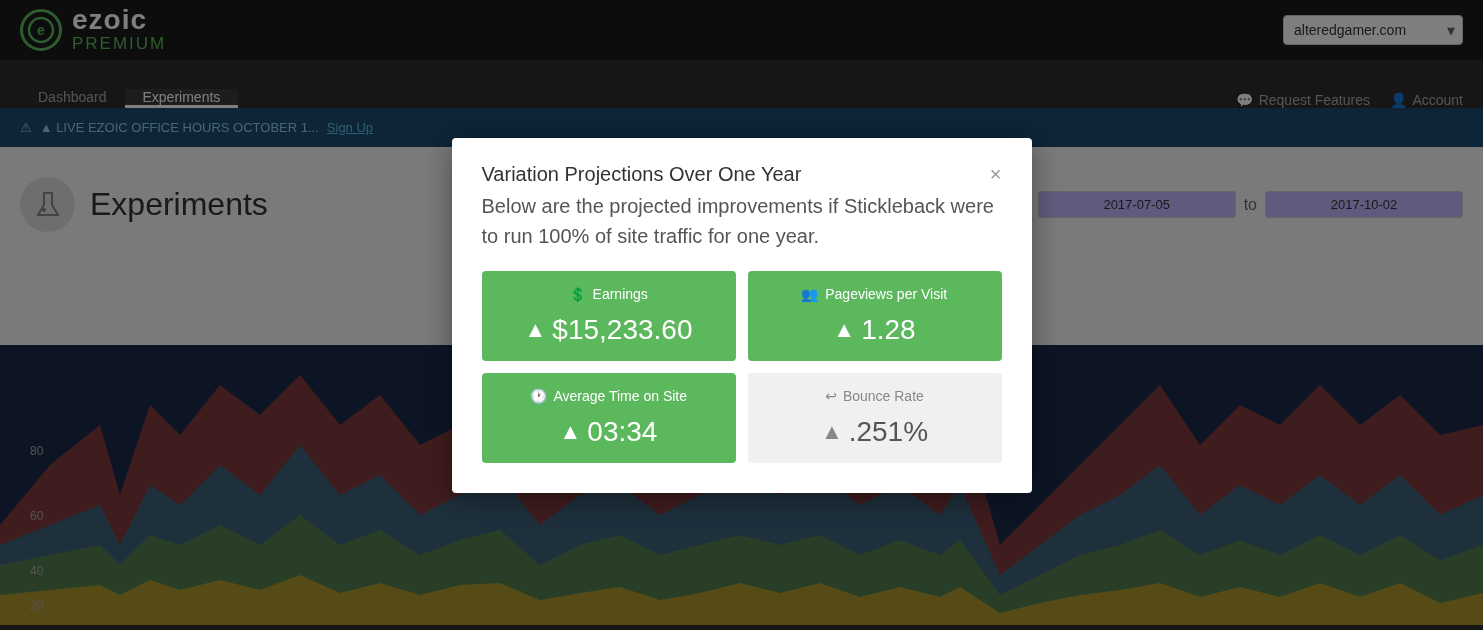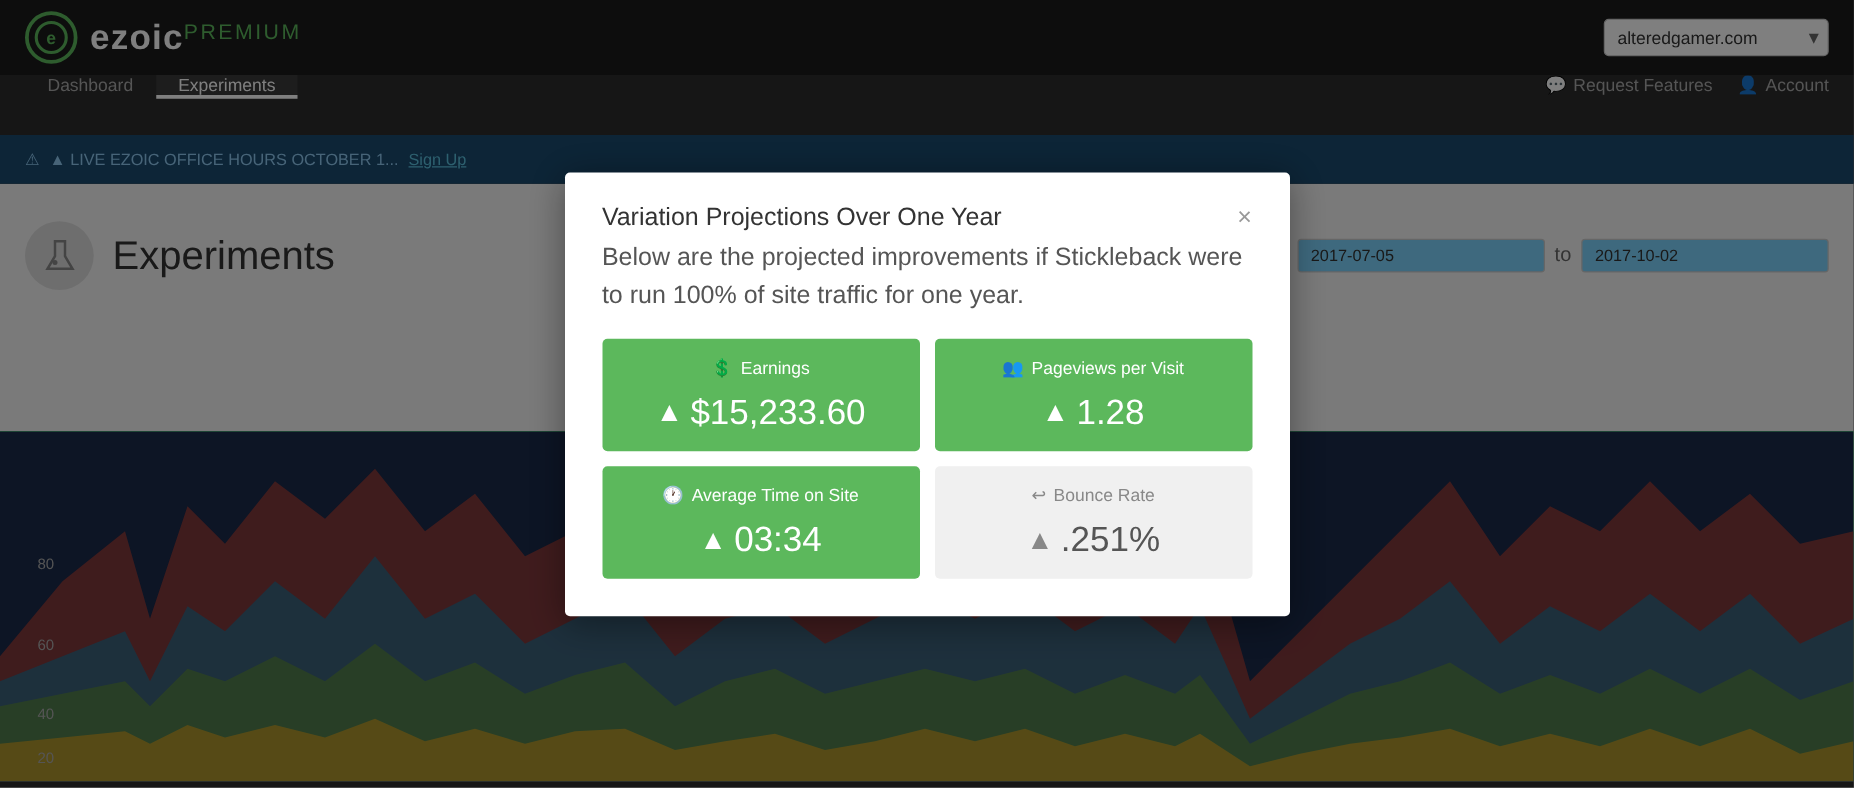--- a/index.html
+++ b/index.html
@@ -27,21 +27,21 @@
       border: 3px solid #5cb85c;
       display: flex;
       align-items: center;
       justify-content: center;
       color: #5cb85c;
       font-weight: bold;
       font-size: 18px;
     }
     .logo-text {
       display: flex;
-      flex-direction: row;
+      flex-direction: column;
     }
     .logo-main {
       color: white;
       font-size: 28px;
       font-weight: bold;
       letter-spacing: 1px;
       line-height: 1;
     }
     .logo-premium {
       color: #5cb85c;
@@ -80,21 +80,21 @@
       transform: translateY(-50%);
       color: #666;
       pointer-events: none;
     }
 
     
     .sub-nav {
       background: #2d2d2d;
       height: 48px;
       display: flex;
-      align-items: flex-start;
+      align-items: flex-end;
       padding: 0 20px;
       position: relative;
       z-index: 1;
     }
     .sub-nav-item {
       display: flex;
       align-items: center;
       padding: 0 18px;
       color: #aaa;
       font-size: 14px;
@@ -275,26 +275,27 @@
     }
 
     
     .date-row {
       display: flex;
       align-items: center;
       gap: 8px;
       margin-bottom: 15px;
     }
     .date-input {
-      background: #7dd3fc;
+      background: #c4b5fd;
       border: 1px solid #ccc;
       border-radius: 3px;
       padding: 5px 10px;
       font-size: 13px;
       color: #333;
+      text-align: center;
     }
     .date-label {
       color: #666;
       font-size: 16px;
     }
   </style>
 </head>
 <body>
 
 <div class="top-nav">

